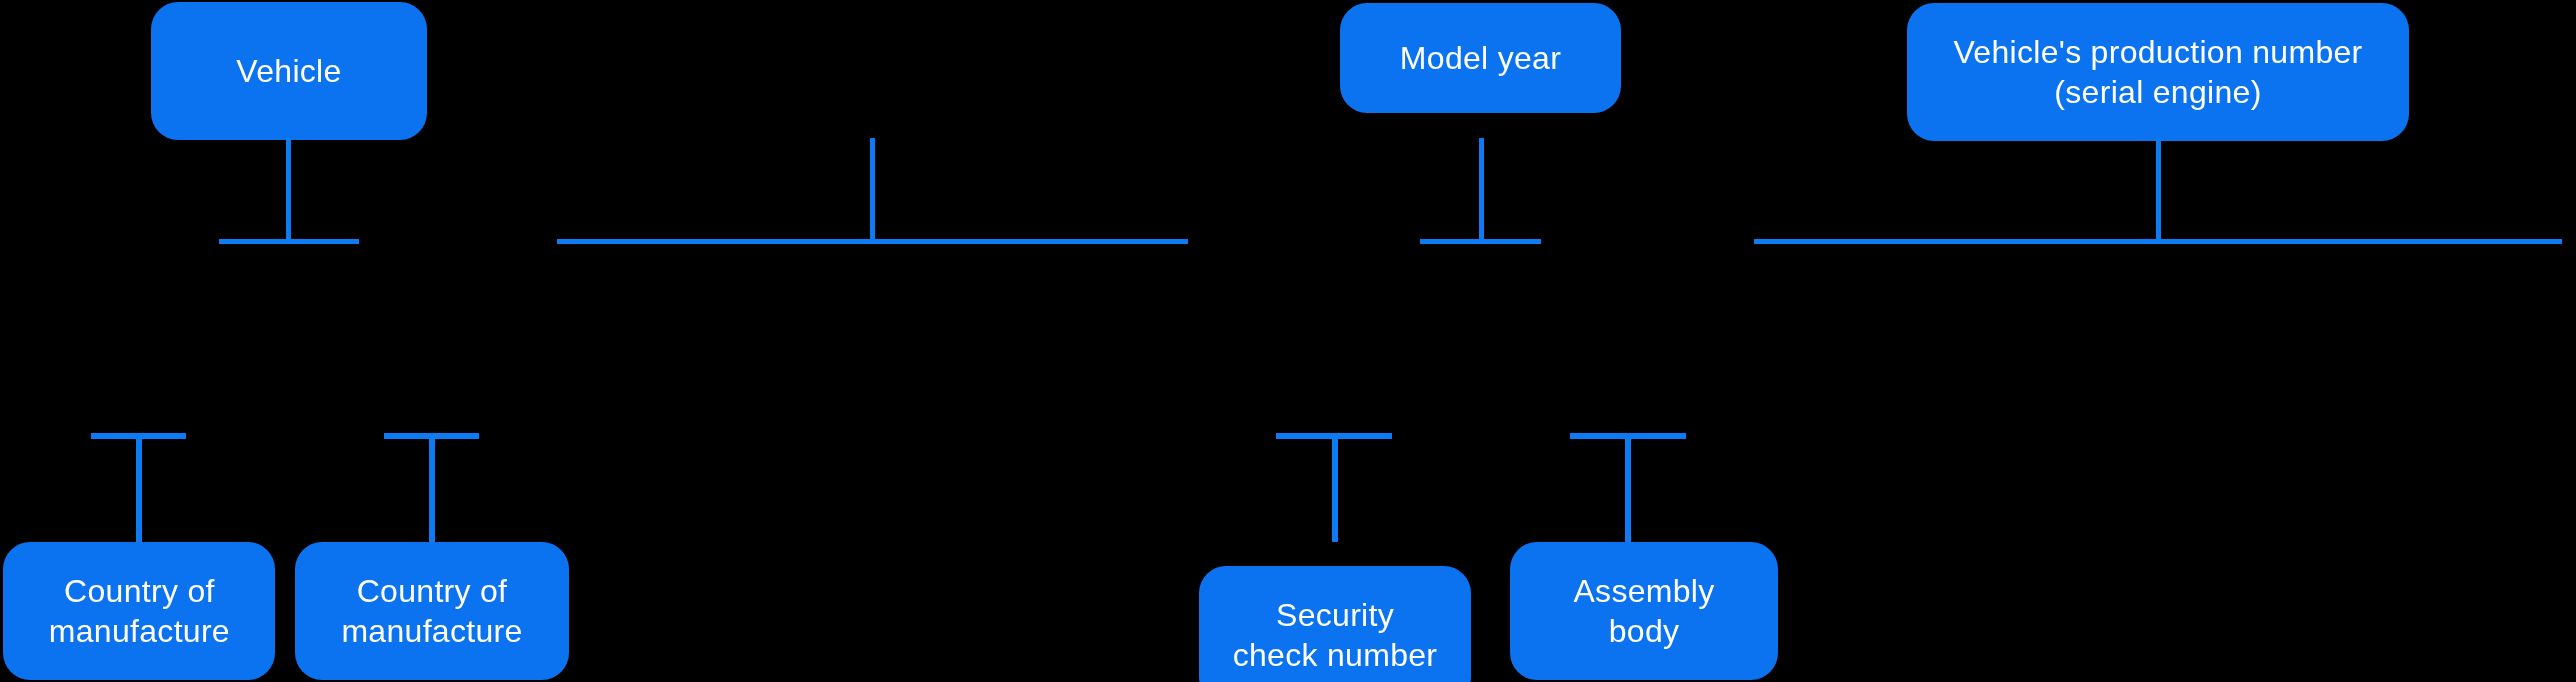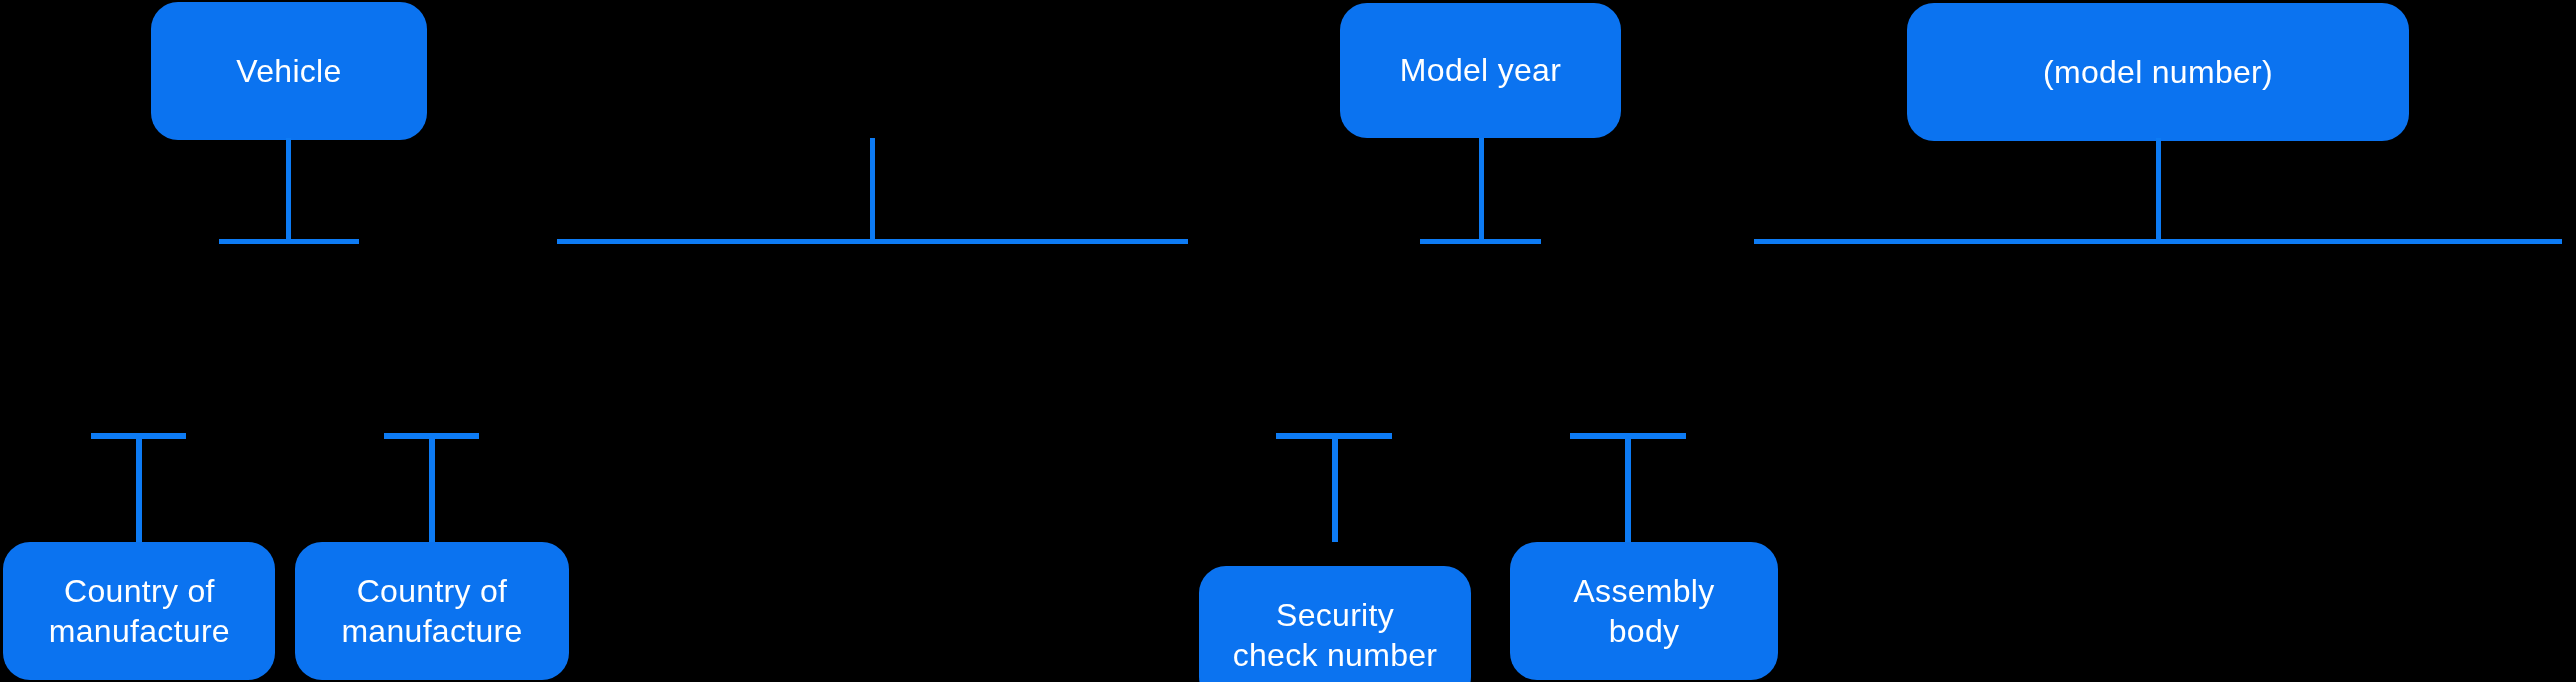--- a/index.html
+++ b/index.html
@@ -46,29 +46,30 @@
 
 <div class="canvas">
 
   <div class="node" style="left:151px; top:2px; width:276px; height:138px;">
     <div>
       <span class="ln">Vehicle</span>
     </div>
   </div>
 
 
-  <div class="node" style="left:1340px; top:2.7px; width:281px; height:135px;">
+  <div class="node" style="left:1340px; top:2.7px; width:281px; height:110px;">
     <div>
       <span class="ln">Model year</span>
     </div>
   </div>
 
   <div class="node" style="left:1907px; top:2.7px; width:502px; height:138px;">
     <div>
-      <span class="ln">(model number)</span>
+      <span class="ln">Vehicle's production number</span>
+      <span class="ln">(serial engine)</span>
     </div>
   </div>
 
   <div class="stem" style="left:286px; top:138px; width:5.4px; height:102px;"></div>
   <div class="bar" style="left:219px; top:239px; width:140px; height:4.7px;"></div>
 
   <div class="stem" style="left:870px; top:138px; width:5.4px; height:102px;"></div>
   <div class="bar" style="left:557px; top:239px; width:631px; height:4.7px;"></div>
 
   <div class="stem" style="left:1479px; top:138px; width:5.4px; height:102px;"></div>

